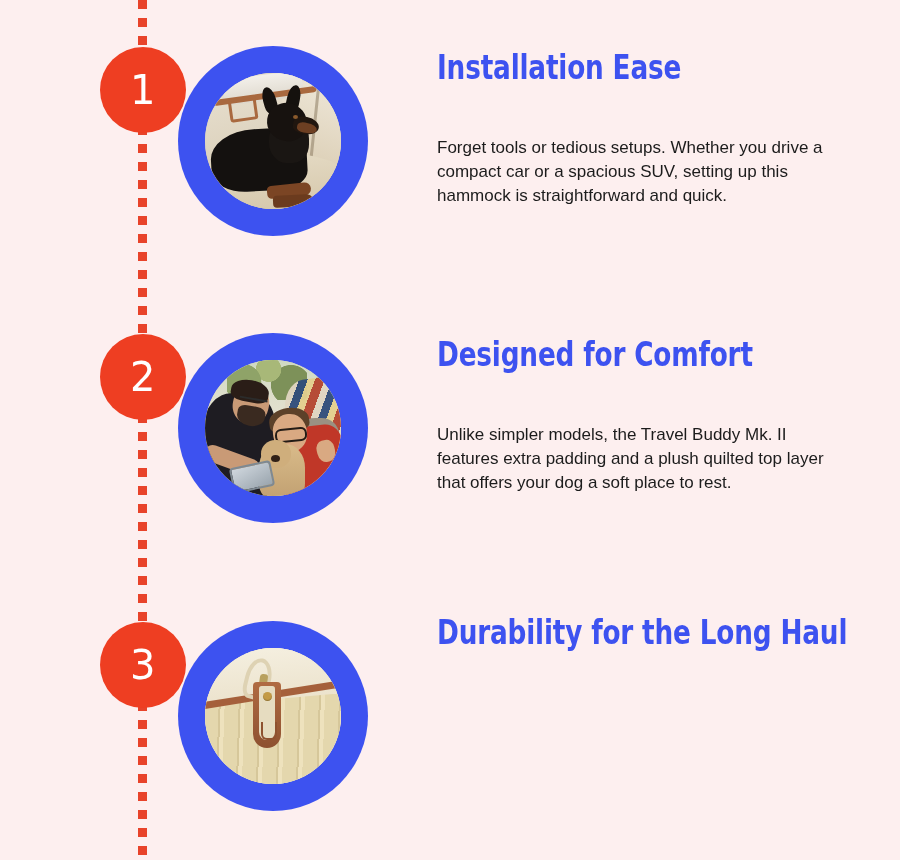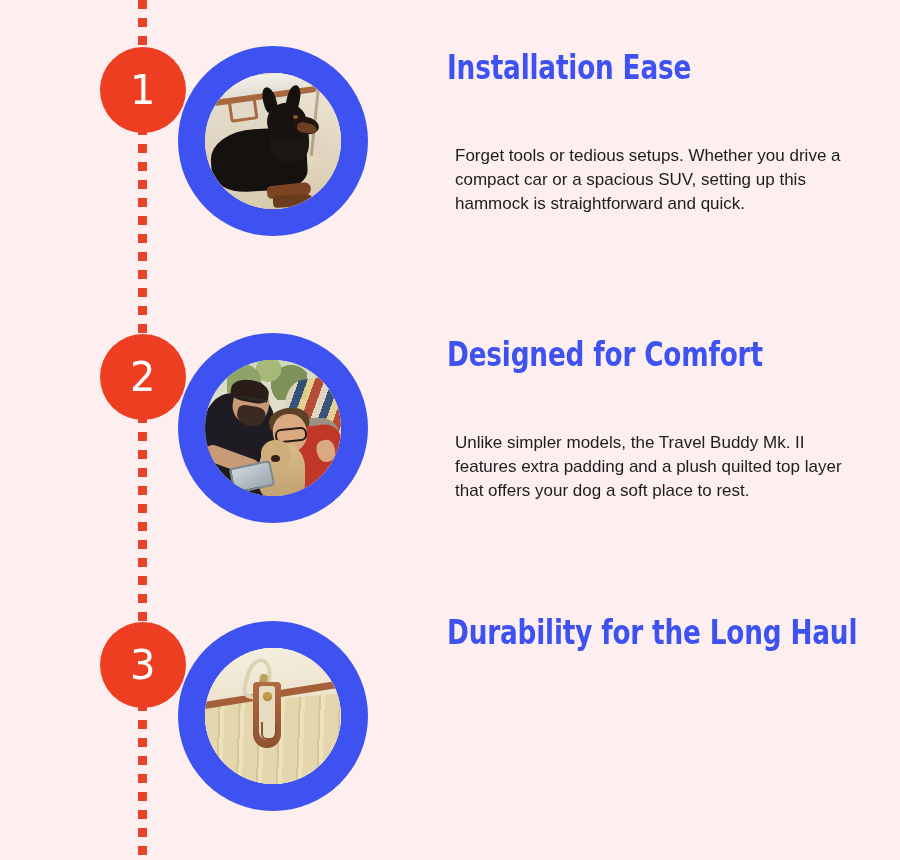--- a/index.html
+++ b/index.html
@@ -410,42 +410,42 @@
     position: absolute; left: 56px; top: 74px;
     width: 12px; height: 16px;
     border: 2px solid #8e5130;
     border-top: none;
     border-radius: 0 0 6px 6px;
   }
 
   
   .text-col {
     position: absolute;
-    left: 447px;
+    left: 437px;
     top: 0;
     width: 420px;
   }
   .heading {
     margin: 0;
     color: #3D52F0;
     font-family: "DejaVu Sans Condensed", "Liberation Sans Narrow", "Liberation Sans", sans-serif;
     font-size: 34px;
     font-weight: 700;
     line-height: 1.0;
     letter-spacing: -0.2px;
     transform: scaleX(0.86);
     transform-origin: left center;
     white-space: nowrap;
   }
   #row-1 .heading { padding-top: 20px; }
   #row-2 .heading { padding-top: 20px; }
   #row-3 .heading { padding-top: 10px; }
 
   .body-text {
-    margin: 8px;
+    margin: 0;
     color: #1c1c1c;
     font-family: "Liberation Sans", sans-serif;
     font-size: 17px;
     font-weight: 400;
     line-height: 24px;
     width: 400px;
   }
   #row-1 .body-text { padding-top: 52px; }
   #row-2 .body-text { padding-top: 52px; }
   #row-3 .body-text { padding-top: 62px; }

